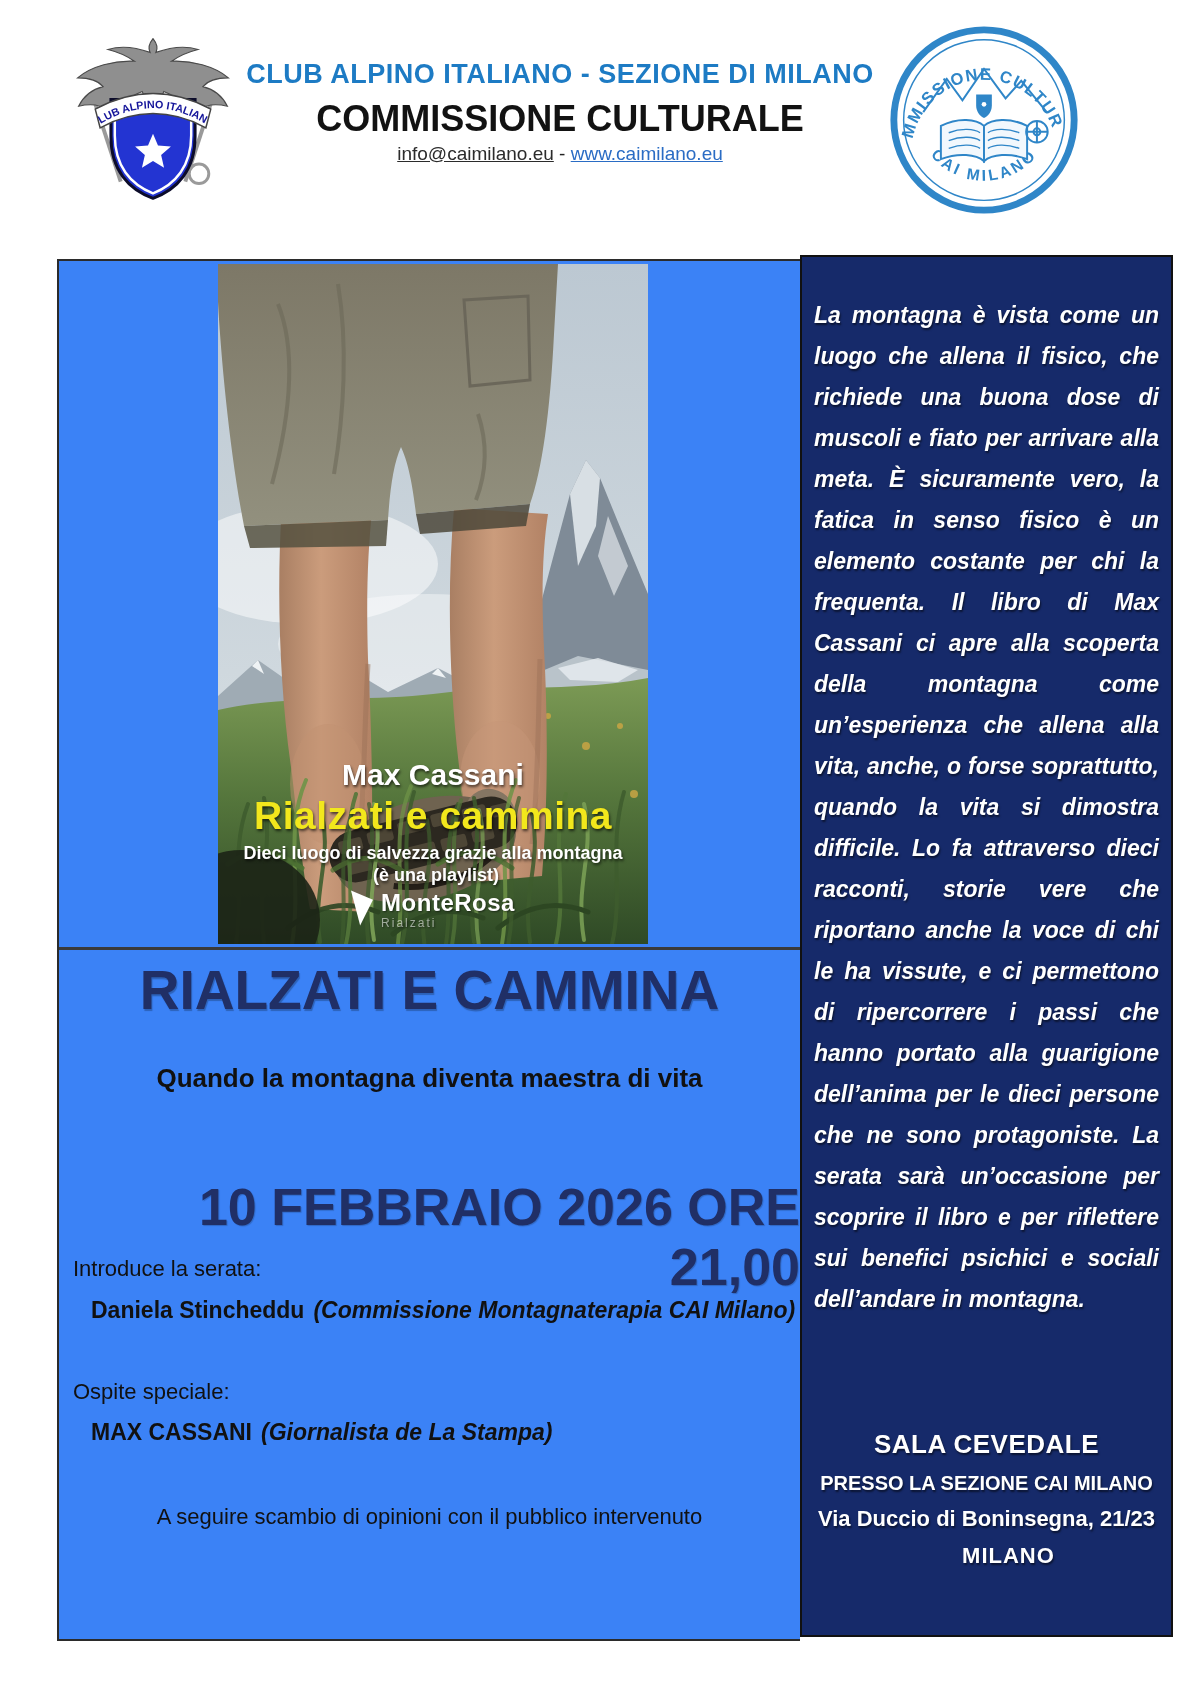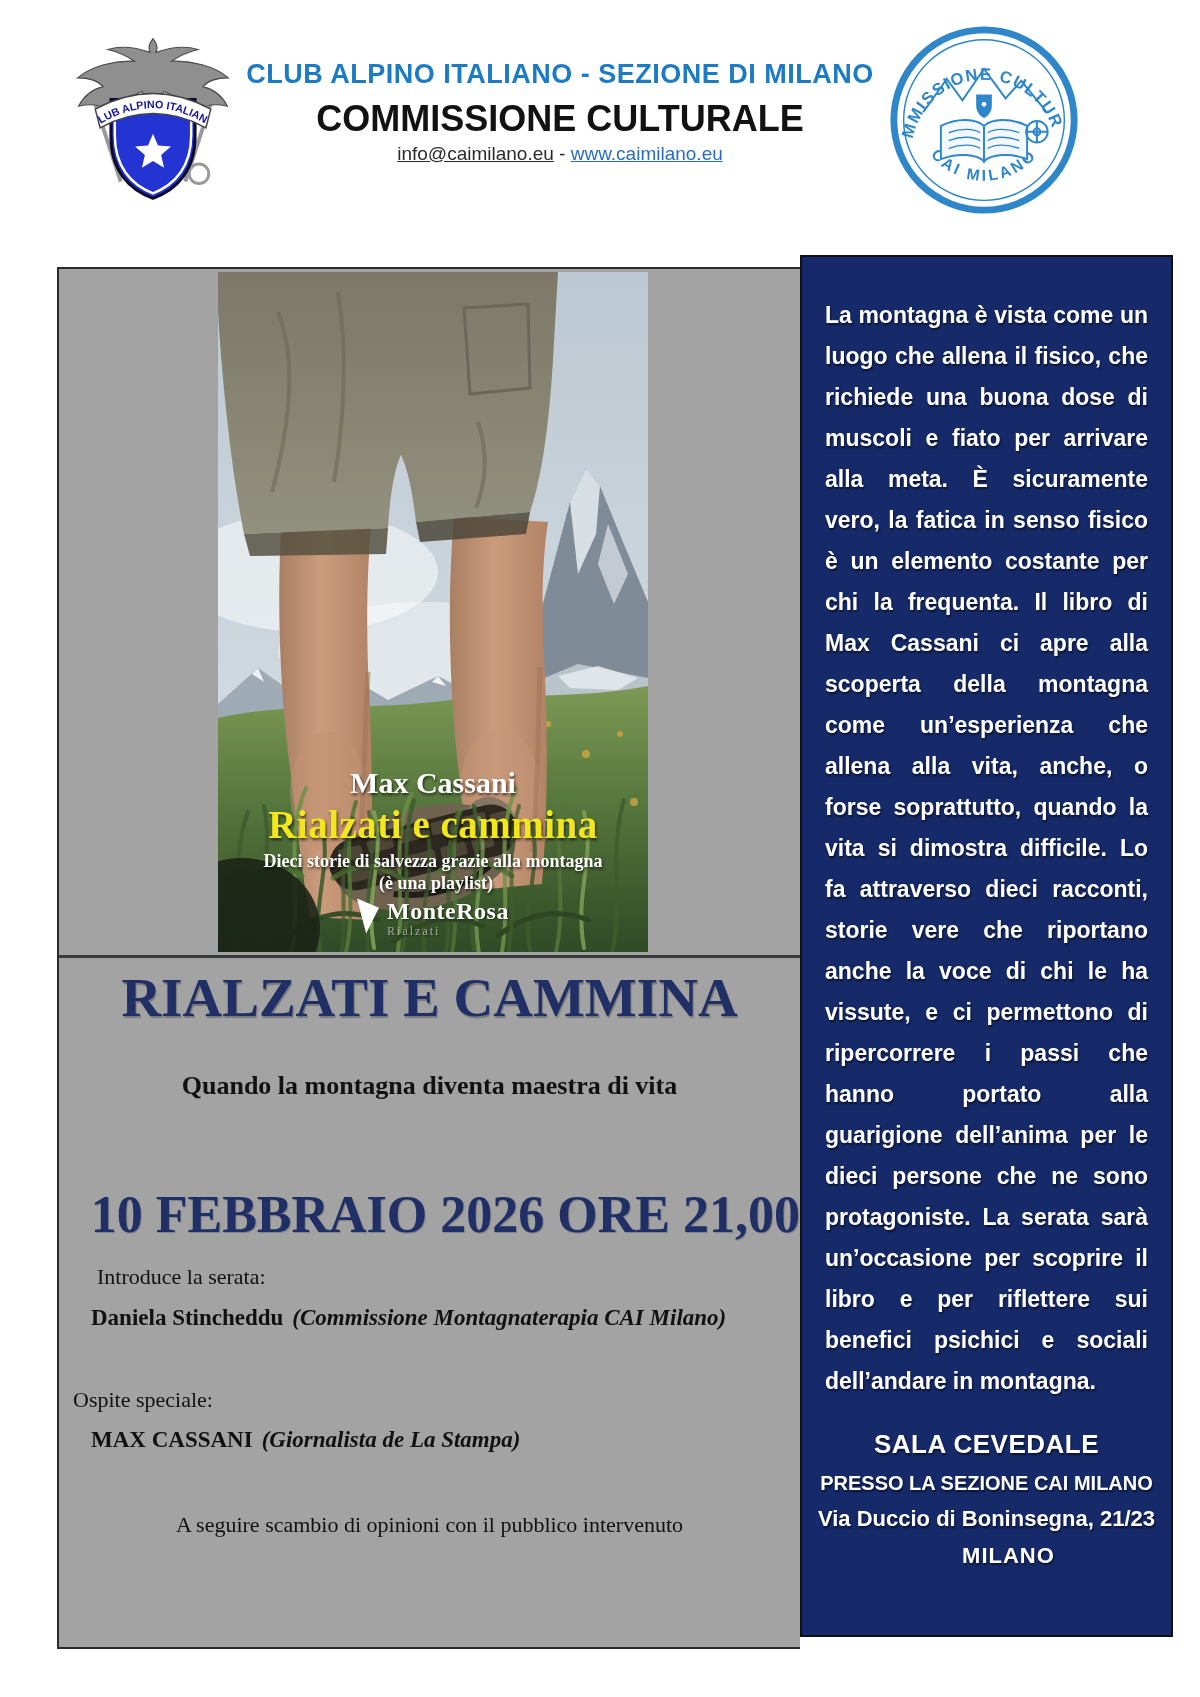--- a/index.html
+++ b/index.html
@@ -24,22 +24,22 @@
   .org-title{font-size:27px;font-weight:bold;color:var(--header-blue);letter-spacing:.5px;line-height:32px;}
   .org-subtitle{margin-top:9px;font-size:36px;font-weight:bold;color:#121212;line-height:40px;}
   .address{margin-top:17px;font-size:19px;color:#222;}
   .links{margin-top:4px;font-size:19px;color:#222;}
   .links a{cursor:pointer;}
   .email{color:#2b2b2b;text-decoration:underline;}
   .site{color:var(--link-blue);text-decoration:underline;}
 
   
   .main-box{position:absolute;left:57px;top:255px;width:1116px;height:1382px;}
-  .left-col{position:absolute;left:0;top:12px;width:743px;height:1382px;background:#a3a3a3;
-    border-top:2px solid #2b2b2b;border-left:2px solid #2b2b2b;border-bottom:2px solid #2b2b2b;font-family:Liberation Serif, serif;}
+  .left-col{position:absolute;left:0;top:4px;width:743px;height:1382px;background:#3b82f6;
+    border-top:2px solid #2b2b2b;border-left:2px solid #2b2b2b;border-bottom:2px solid #2b2b2b;}
   .divider{position:absolute;left:0;top:686px;width:100%;height:3px;background:#3a3a3a;}
 
   
   .photo{position:absolute;left:159px;top:3px;width:430px;height:680px;overflow:hidden;background:#cfd8de;}
   .photo svg.cover-art{position:absolute;left:0;top:0;width:430px;height:680px;}
   .cover-text{position:absolute;left:0;width:100%;text-align:center;color:#fff;text-shadow:1px 2px 3px rgba(0,0,0,.65);}
   .cover-author{top:494px;font-size:30px;font-weight:bold;}
   .cover-title{top:530px;font-size:39px;font-weight:800;color:var(--cover-yellow);letter-spacing:.5px;}
   .cover-sub{top:579px;font-size:18px;font-weight:bold;}
   .cover-sub2{top:601px;font-size:18px;font-weight:bold;padding-left:6px;}
@@ -49,34 +49,34 @@
   .pub-sub{font-size:12px;color:rgba(255,255,255,.55);letter-spacing:2px;text-align:left;}
 
   
   .event-title{position:absolute;left:0;top:697px;width:100%;text-align:center;
     font-size:55px;font-weight:900;color:var(--navy);letter-spacing:0px;
     text-shadow:1px 2px 1px rgba(0,0,0,.25);}
   .tagline{position:absolute;left:0;top:802px;width:100%;text-align:center;
     font-size:26px;font-weight:bold;color:#111;}
   .datetime{position:absolute;left:0;top:916px;width:100%;text-align:right;
     font-size:52px;font-weight:bold;color:var(--navy);text-shadow:1px 1px 1px rgba(0,0,0,.2);}
-  .intro-label{position:absolute;left:14px;top:995px;font-size:22px;color:#111;margin-left:24px;}
+  .intro-label{position:absolute;left:14px;top:995px;font-size:22px;color:#111;}
   .intro-line{position:absolute;left:32px;top:1036px;font-size:23px;color:#111;}
   .guest-label{position:absolute;left:14px;top:1118px;font-size:22px;color:#111;}
   .guest-line{position:absolute;left:32px;top:1158px;font-size:23px;color:#111;}
   .person-name{font-weight:bold;margin-right:9px;}
   .person-role{font-weight:bold;font-style:italic;}
   .closing{position:absolute;left:0;top:1243px;width:100%;text-align:center;font-size:22px;color:#111;}
 
   
   .sidebar{position:absolute;left:743px;top:0;width:373px;height:1382px;
     background:var(--sidebar-navy);border:2px solid #111;color:#fff;}
-  .sidebar-text{position:absolute;left:0;top:38px;width:100%;padding:0 23px;
+  .sidebar-text{position:absolute;left:0;top:38px;width:100%;padding:0 12px;
     font-size:23px;font-weight:bold;line-height:41px;text-align:justify;
-    text-shadow:1px 2px 2px rgba(0,0,0,.55);}
+    text-shadow:1px 2px 2px rgba(0,0,0,.55);font-style:italic;}
   .venue{position:absolute;left:0;top:1172px;width:100%;text-align:center;
     text-shadow:1px 2px 2px rgba(0,0,0,.55);}
   .venue-name{font-size:26px;font-weight:bold;letter-spacing:.5px;}
   .venue-l2{margin-top:12px;font-size:20px;font-weight:bold;}
   .venue-l3{margin-top:11px;font-size:22px;font-weight:bold;}
   .venue-l4{margin-top:11px;font-size:22px;font-weight:bold;letter-spacing:1px;padding-left:44px;}
 </style>
 </head>
 <body>
 
@@ -232,21 +232,21 @@
             <path d="M70,664 C100,640 130,636 160,648" stroke="#2c4522" stroke-width="5"></path>
             <path d="M10,600 C40,580 60,588 84,604" stroke="#4e7334" stroke-width="5"></path>
           </g>
           <use href="#blades" x="210" opacity="0.95"></use>
           <use href="#blades" x="105" y="6" opacity="0.8"></use>
           <ellipse cx="24" cy="656" rx="78" ry="70" fill="#1c2316" opacity="0.9"></ellipse>
         </svg>
 
         <div class="cover-text cover-author">Max Cassani</div>
         <div class="cover-text cover-title">Rialzati e cammina</div>
-        <div class="cover-text cover-sub">Dieci storie di salvezza grazie alla montagna</div>
+        <div class="cover-text cover-sub">Dieci luogo di salvezza grazie alla montagna</div>
         <div class="cover-text cover-sub2">(è una playlist)</div>
         <div class="cover-pub">
           <svg width="22" height="36" viewBox="0 0 24 38">
             <polygon points="0,0 24,10 10,38" fill="#ffffff"></polygon>
           </svg>
           <div>
             <div class="pub-name">MonteRosa</div>
             <div class="pub-sub">Rialzati</div>
           </div>
         </div>

